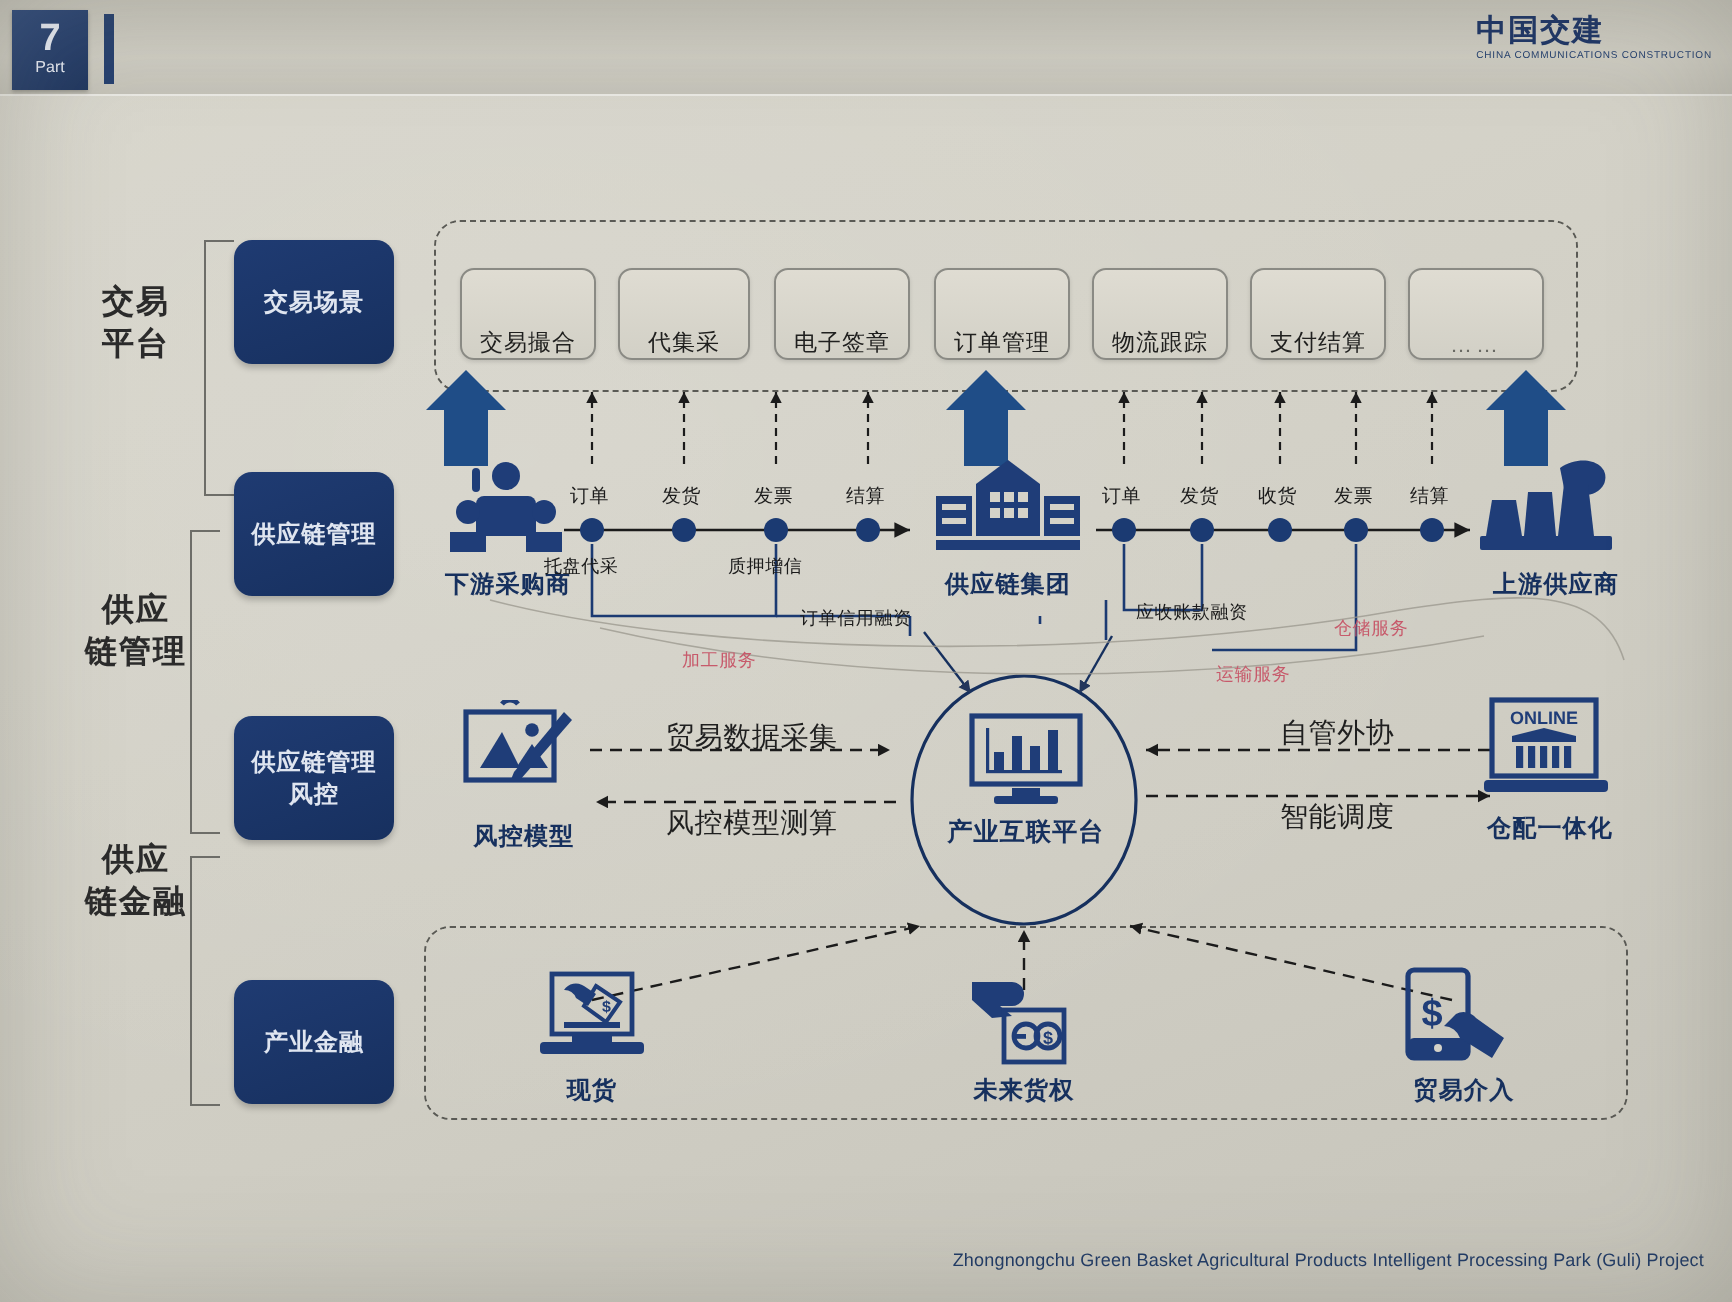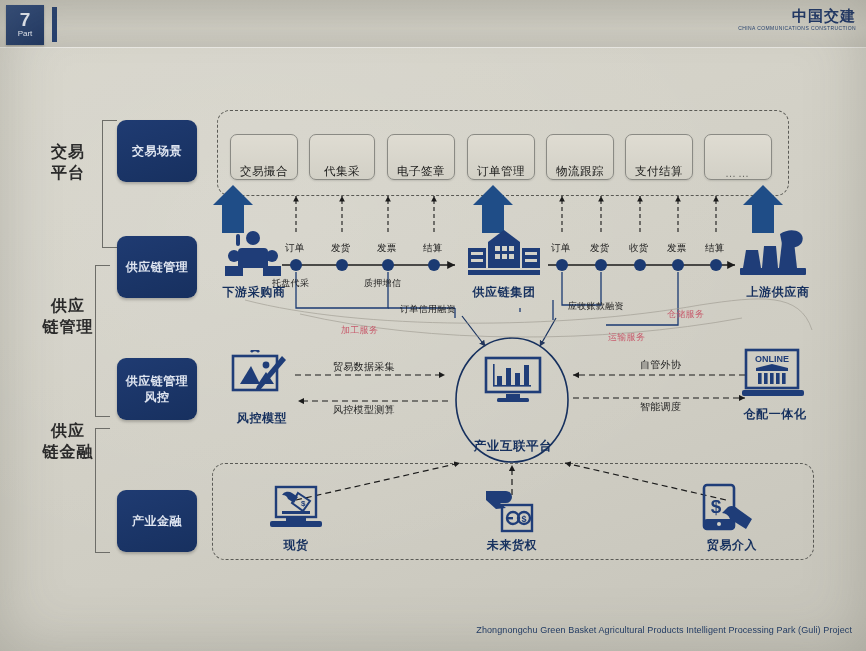--- a/index.html
+++ b/index.html
@@ -21,21 +21,21 @@
   .hdr-rule{position:absolute;left:0;top:47px;width:866px;height:1px;background:rgba(255,255,255,.45);}
   .part-badge{position:absolute;left:6px;top:5px;width:38px;height:40px;
     background:linear-gradient(150deg,#2e4a7d,#21375f);color:#e8ecf5;
     display:flex;flex-direction:column;align-items:center;justify-content:center;
     box-shadow:0 1px 2px rgba(0,0,0,.25);}
   .part-num{font-size:19px;font-weight:bold;line-height:16px;letter-spacing:0;}
   .part-word{font-size:8px;line-height:10px;margin-top:1px;}
   .hdr-bar{position:absolute;left:52px;top:7px;width:5px;height:35px;background:#26406f;}
   .hdr-title{position:absolute;left:68px;top:10px;font-size:22px;font-weight:bold;
     color:#223a66;letter-spacing:2px;}
-  .logo{position:absolute;right:10px;top:8px;text-align:right;color:#1d3566;}
+  .logo{position:absolute;right:10px;top:8px;color:#1d3566;}
   .logo-cn{font-size:15px;font-weight:bold;letter-spacing:1px;line-height:16px;}
   .logo-en{font-size:5px;letter-spacing:.4px;line-height:8px;color:#24406f;}
   
   .subtitle{position:absolute;left:92px;top:56px;font-size:14px;font-weight:bold;color:#1b3360;letter-spacing:1px;}
   
   .grp-label{position:absolute;font-size:16px;font-weight:bold;color:#2b2b2b;
     line-height:21px;text-align:center;letter-spacing:1px;}
   
   .bracket{position:absolute;border-left:1.2px solid #6d6d68;}
   .bracket:before,.bracket:after{content:"";position:absolute;left:0;width:14px;height:1.2px;background:#6d6d68;}
@@ -56,22 +56,22 @@
     box-shadow:0 1px 2px rgba(0,0,0,.12);}
   .card.dots{color:#6a6a64;font-size:11px;letter-spacing:2px;}
   
   svg.overlay{position:absolute;left:0;top:0;width:866px;height:651px;pointer-events:none;}
   
   .ntxt{position:absolute;font-size:9.5px;color:#1b1b1b;letter-spacing:.3px;white-space:nowrap;}
   .ntxt.sm{font-size:9px;}
   .red{color:#c75a6b;}
   .ent-label{position:absolute;font-size:12px;font-weight:bold;color:#16305e;
     letter-spacing:.6px;white-space:nowrap;text-align:center;}
-  .mid-label{position:absolute;font-size:12.5px;font-weight:bold;color:#16305e;letter-spacing:.6px;white-space:nowrap;margin-top:30px;}
-  .flow-txt{position:absolute;font-size:10px;color:#1f1f1f;white-space:nowrap;letter-spacing:.3px;}
+  .mid-label{position:absolute;font-size:12.5px;font-weight:bold;color:#16305e;letter-spacing:.6px;white-space:nowrap;}
+  .flow-txt{position:absolute;font-size:14px;color:#1f1f1f;white-space:nowrap;letter-spacing:.3px;}
   
   .icon{position:absolute;}
   
   .footer{position:absolute;right:14px;bottom:14px;text-align:right;color:#1f3a66;}
   .foot-cn{font-size:10.5px;letter-spacing:2px;line-height:15px;}
   .foot-en{font-size:9px;line-height:13px;letter-spacing:.1px;}
   .edge-shadow{position:absolute;left:0;top:0;width:866px;height:651px;
     box-shadow:inset 0 0 60px rgba(90,88,80,.28);pointer-events:none;}
 </style>
 </head>

